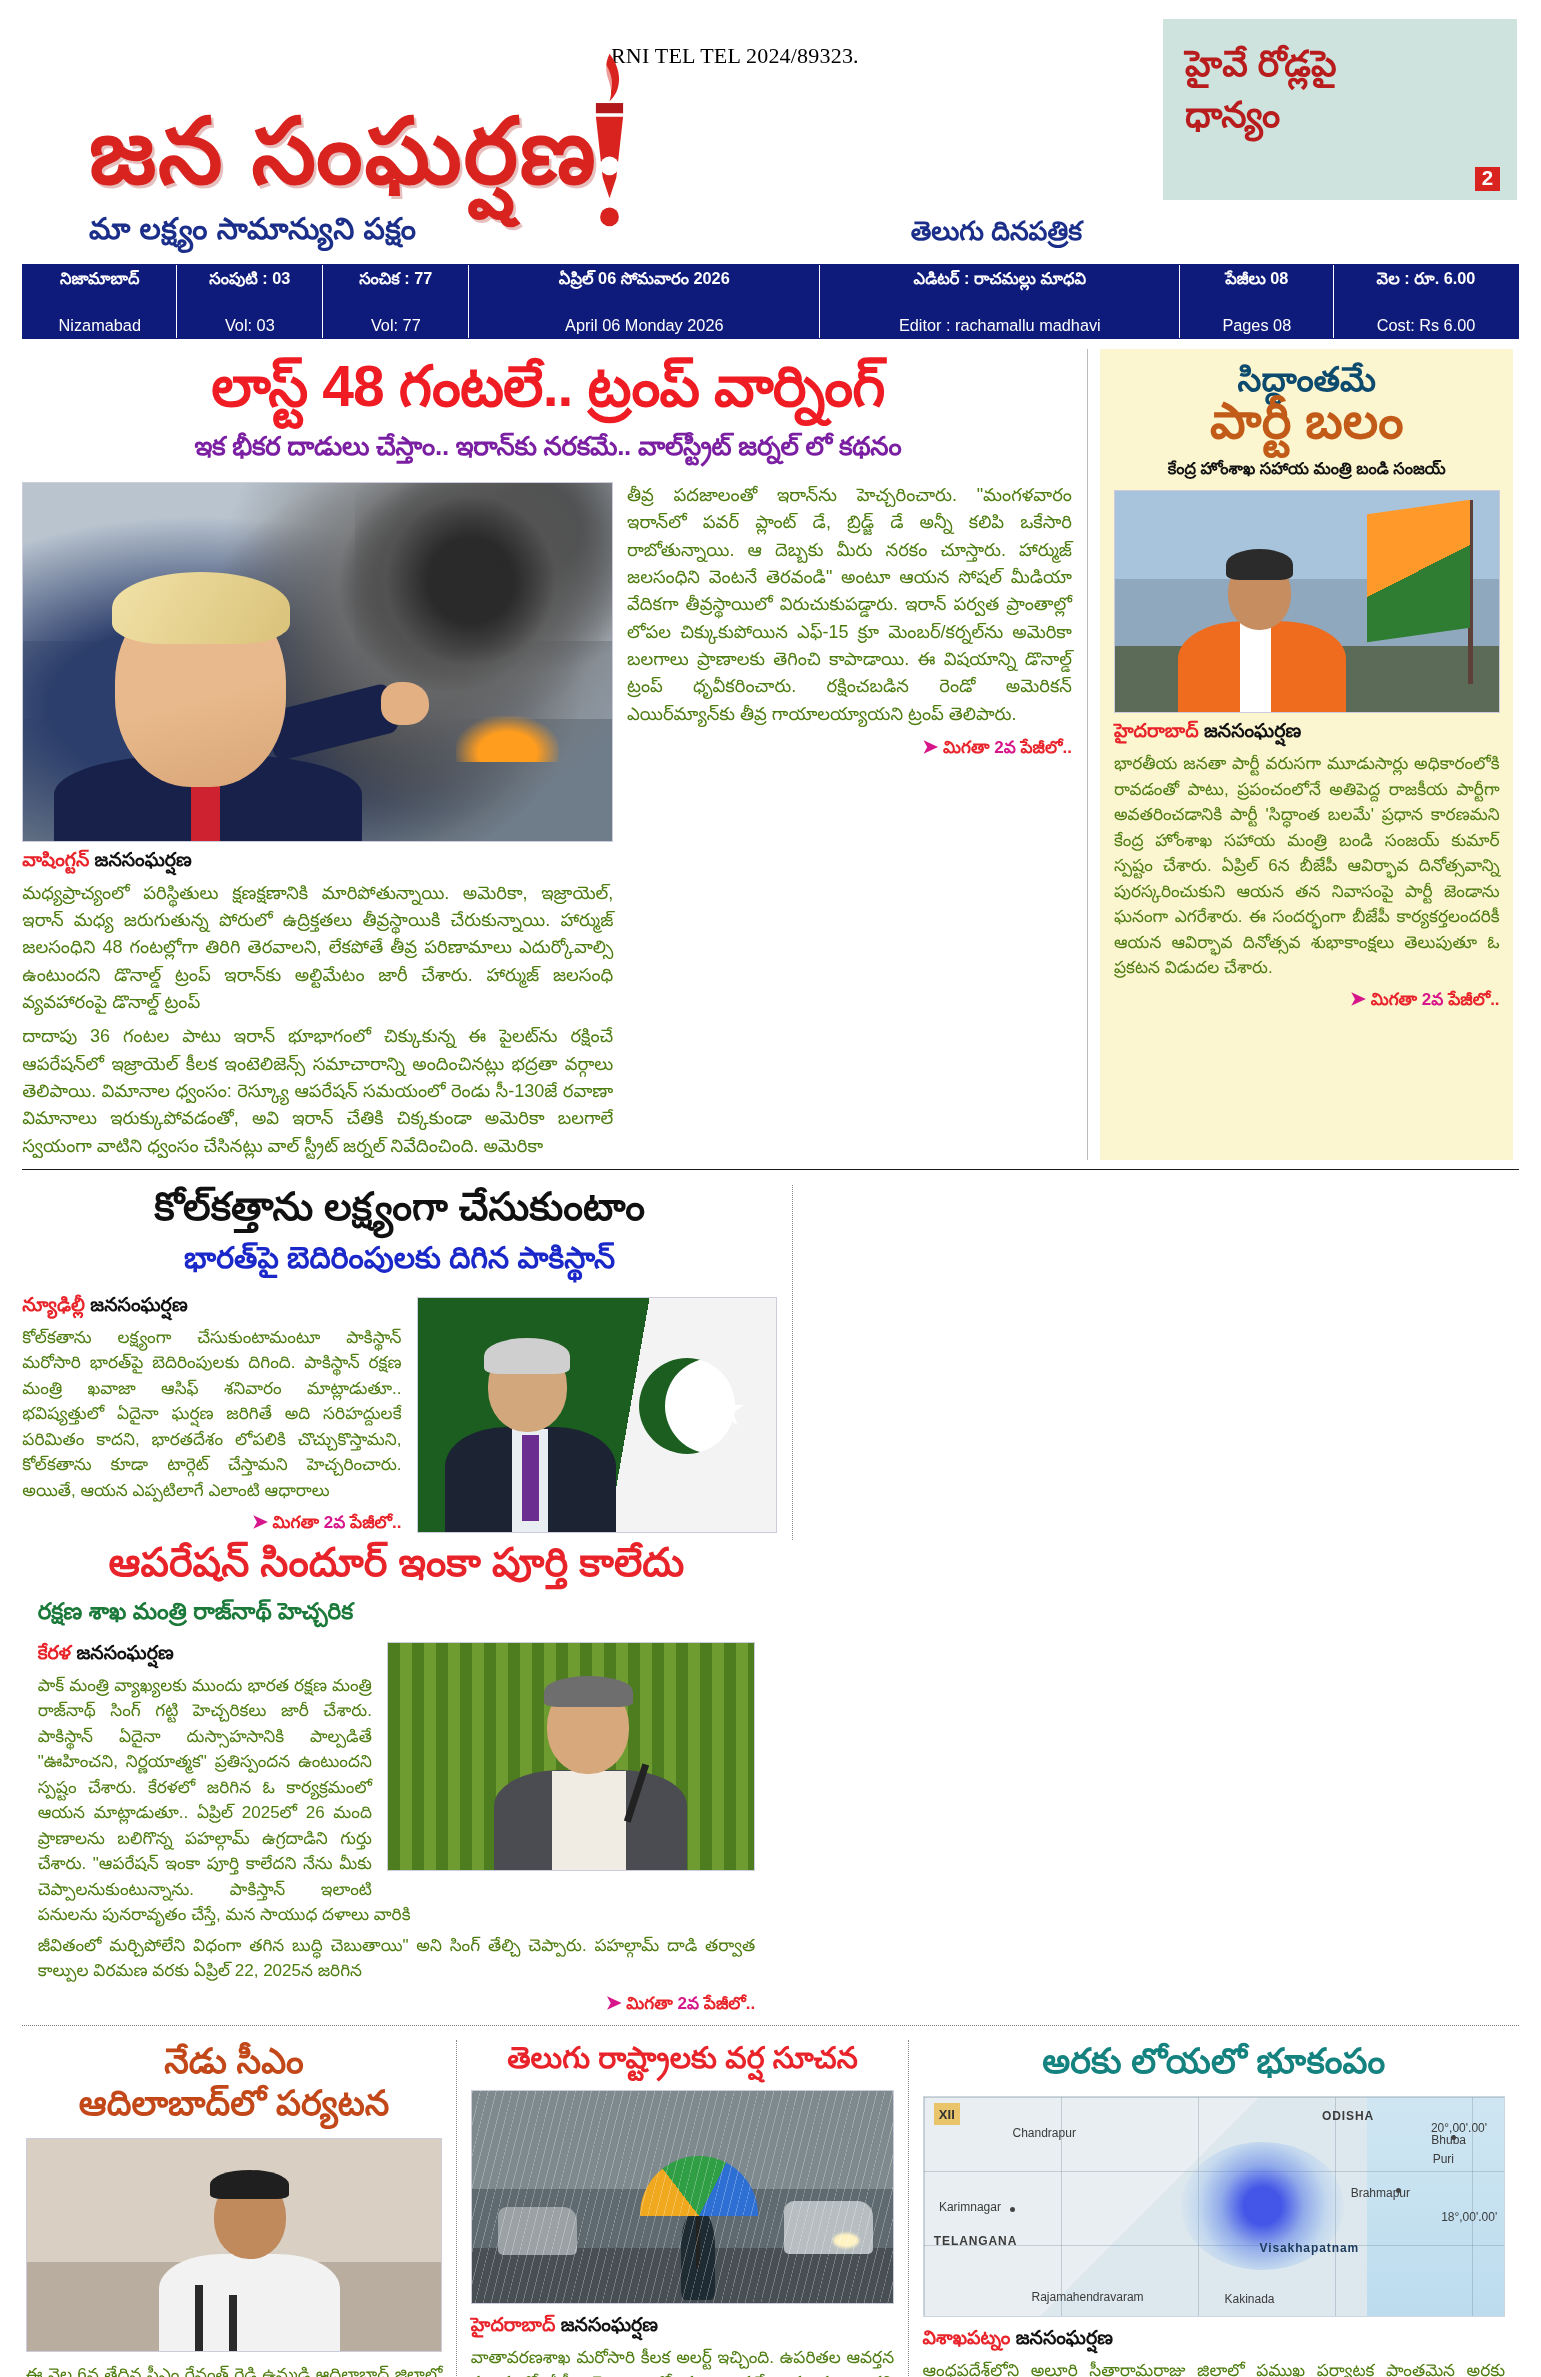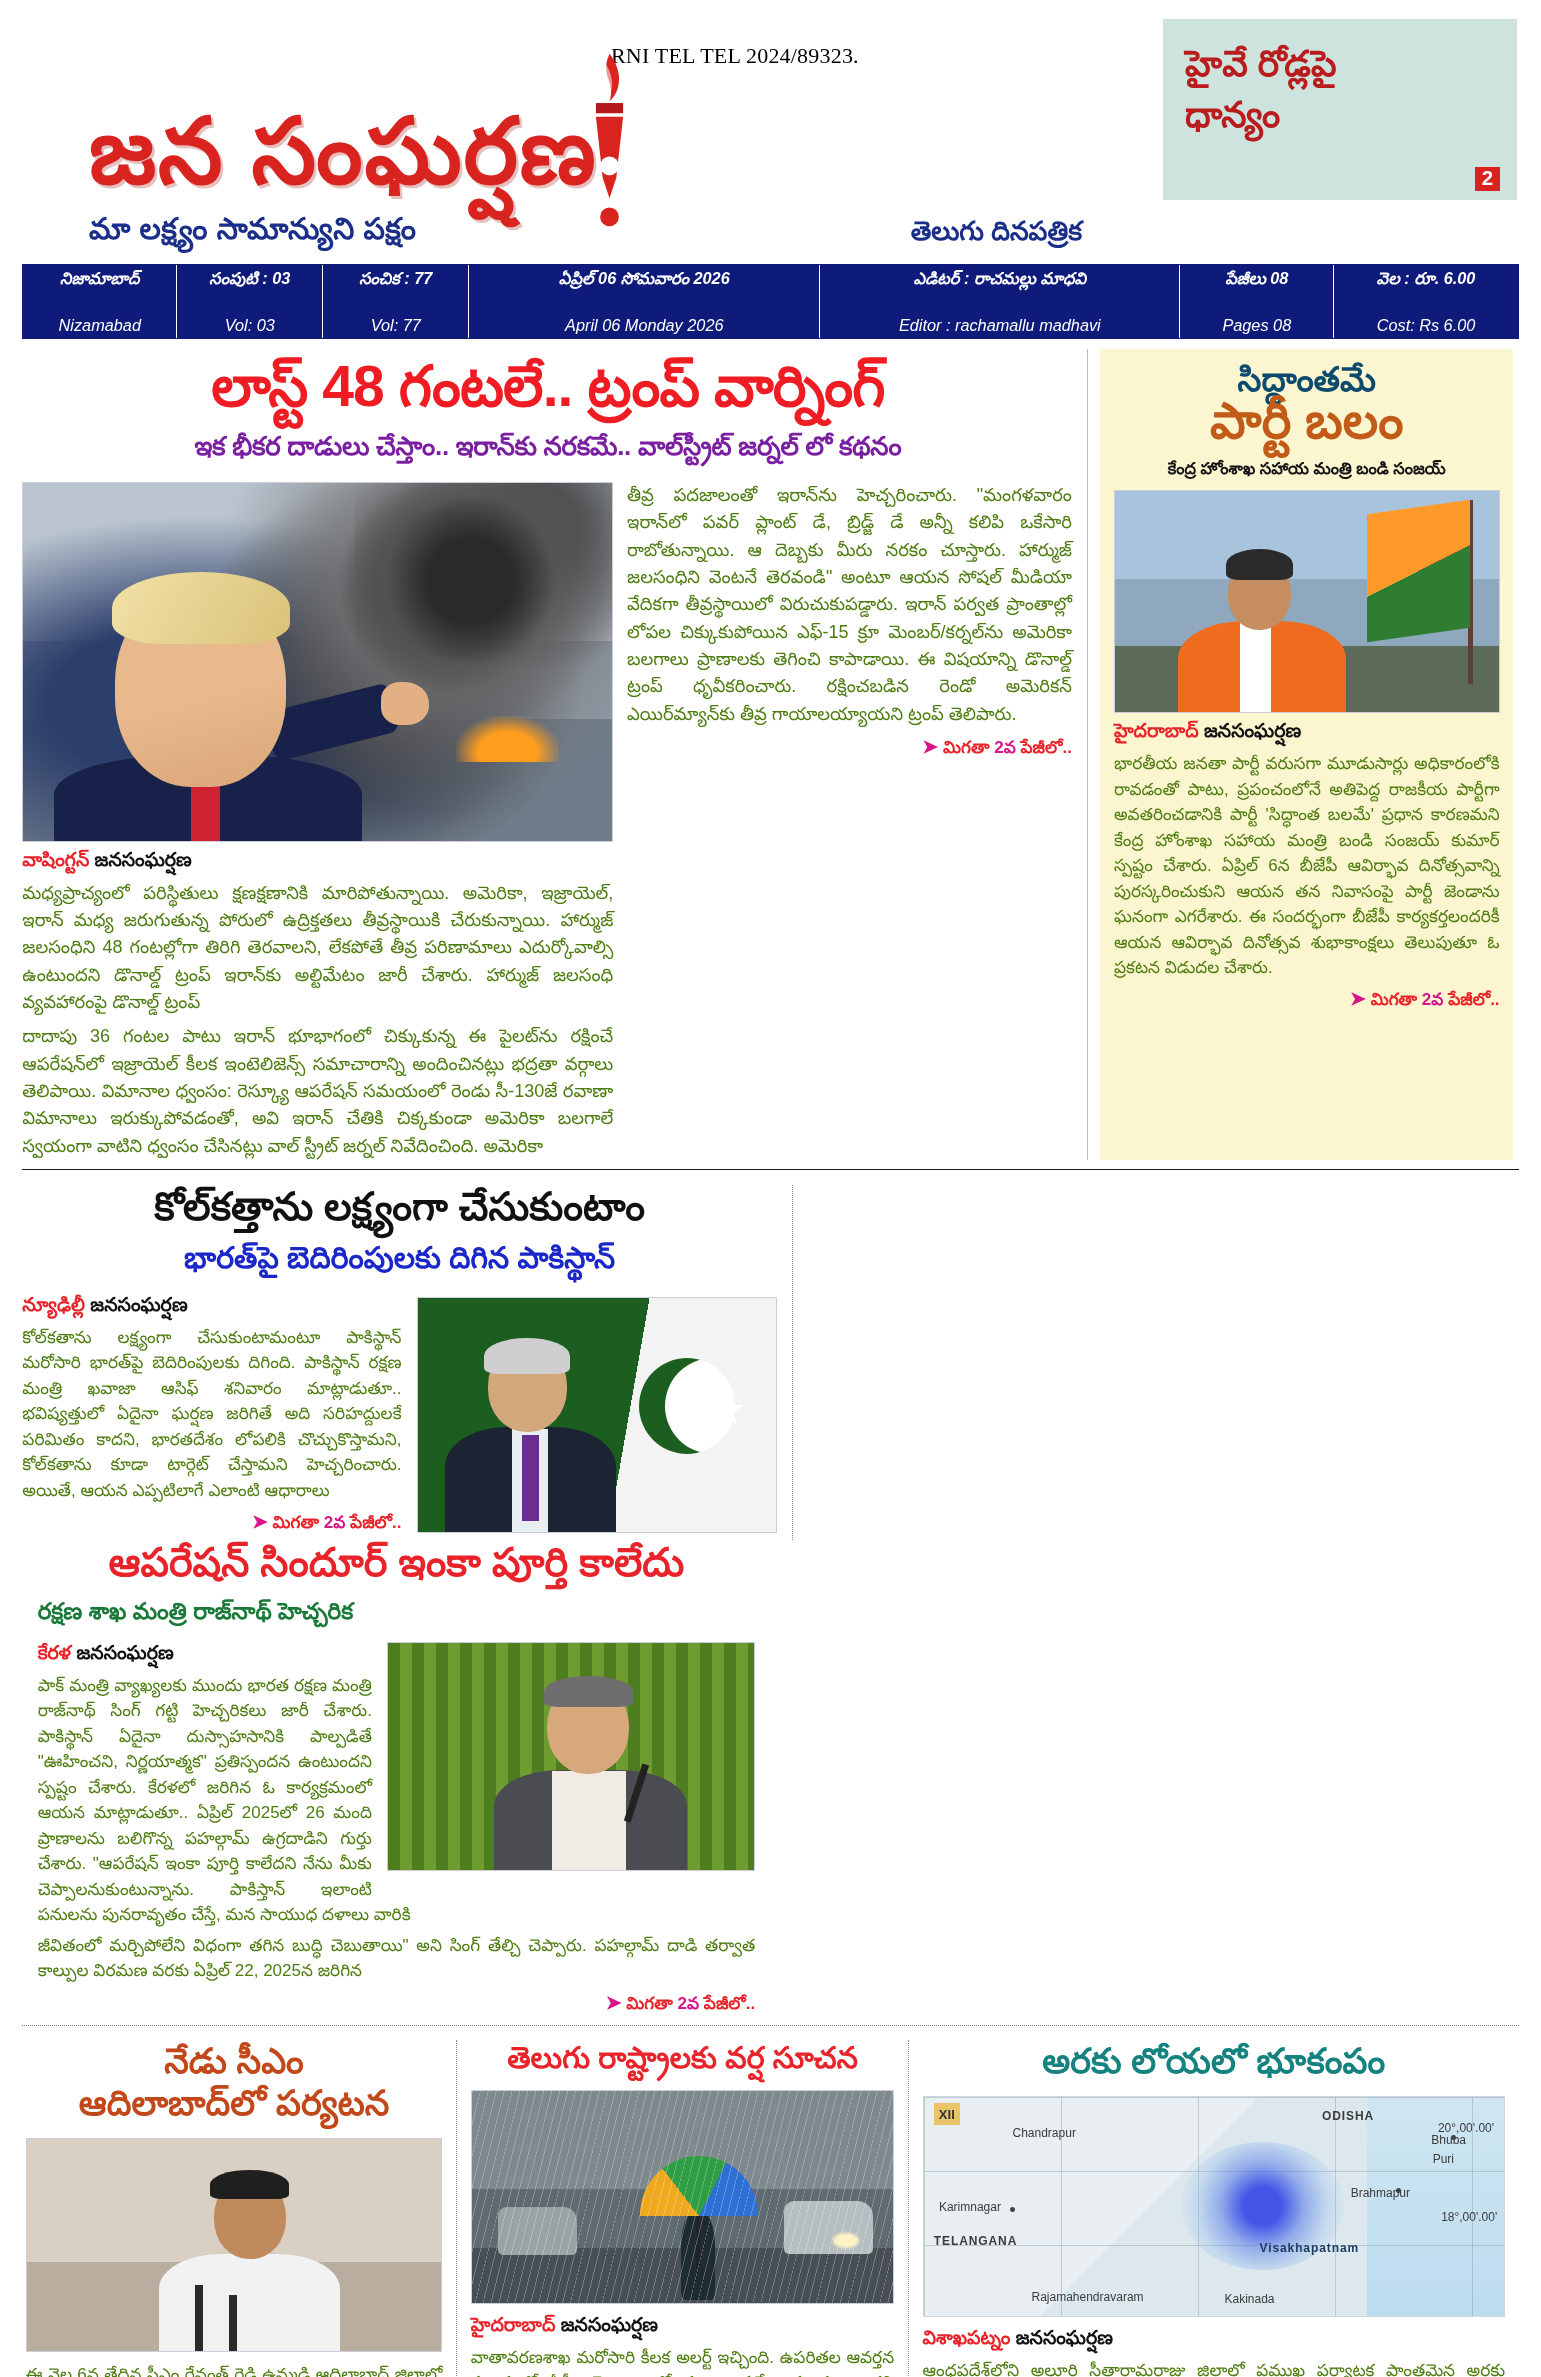--- a/index.html
+++ b/index.html
@@ -57,21 +57,21 @@
   }
 
   
   .infobar {
     display: flex; background: #0f1b7a; color: #fff;
     height: 75px; margin: 0 10.3px 10.3px; border: 1.7px solid #0f1b7a;
   }
   .ib-cell {
     flex: 0 0 auto; display: flex; flex-direction: column;
     justify-content: center; align-items: center;
-    border-right: 1.7px solid #fff; padding: 0 8.6px; gap: 24px; font-style: italic;
+    border-right: 1.7px solid #fff; padding: 0 8.6px; gap: 24px;
   }
   .ib-cell:last-child { border-right: none; }
   .ib-te { font-size: 16.3px; font-weight: bold; white-space: nowrap; }
   .ib-en { font-size: 16.3px; white-space: nowrap; }
   .c-place { width: 154px; }
   .c-vol   { width: 146px; }
   .c-issue { width: 146px; }
   .c-date  { width: 351px; }
   .c-editor{ width: 360px; }
   .c-pages { width: 154px; }
@@ -561,21 +561,21 @@
         <div class="map-lbl b" style="right:130px; top:12px">ODISHA</div>
         <div class="map-lbl" style="right:38px; top:36px">Bhuba</div>
         <div class="map-lbl" style="right:50px; top:55px">Puri</div>
         <div class="map-lbl" style="right:94px; top:89px">Brahmapur</div>
         <div class="map-lbl" style="left:89px; top:29px">Chandrapur</div>
         <div class="map-lbl" style="left:15.4px; top:103px">Karimnagar</div>
         <div class="map-lbl b" style="left:10.3px; top:137px">TELANGANA</div>
         <div class="map-lbl b" style="left:336px; top:144px; color:#1b3a5c">Visakhapatnam</div>
         <div class="map-lbl" style="left:108px; top:193px">Rajamahendravaram</div>
         <div class="map-lbl" style="left:301px; top:195px">Kakinada</div>
-        <div class="map-lbl" style="right:10px; top:24px">20°,00'.00'</div>
+        <div class="map-lbl" style="right:17px; top:24px">20°,00'.00'</div>
         <div class="map-lbl" style="right:6.8px; top:113px">18°,00'.00'</div>
         <div class="map-dot" style="right:48px; top:38px"></div>
         <div class="map-dot" style="right:103px; top:91px"></div>
         <div class="map-dot" style="left:86px; top:110px"></div>
       </div>
       <div class="credit-red" style="margin-top:10.3px">
         <span>విశాఖపట్నం</span>
         <span class="plain">జనసంఘర్షణ</span>
       </div>
       <div class="bodytext small">ఆంధ్రప్రదేశ్‌లోని అల్లూరి సీతారామరాజు జిల్లాలో ప్రముఖ పర్యాటక ప్రాంతమైన అరకు లోయలో భూకంపం  వచ్చింది. ఆదివారం రాత్రి 11.30 గంటలకు అరకు లోయ, పాడేరు, పెదబయలు, హుకుంపేట ప్రాంతాల్లో భూమి స్వల్పంగా కంపించింది. రిక్టర్ స్కేల్‌పై దీని తీవ్రత 4.4గా నమోదైందని నేషనల్ సెంటర్ ఫర్ సిస్మాలజీ తెలిపింది. భూకంప కేంద్రం ఒడిశాలోని కోరాపుట్ ప్రాంతంలో ఉన్నదని వెల్లడించింది. సుమారు 30 సెకన్ల పాటు ప్రకంపనలు వచ్చాయని స్థానికులు తెలిపారు. అర్ధరాత్రి సమయంలో భూమి కంపించడంతో ఏం జరుగుతుందో తెలియక ఇండ్లలో నిద్రిస్తున్నవారు భయంతో బయటకు పరుగులు తీశారు. ఎన్నడూలేని విధంగా ఒక్కసారిగా భూమి కంపించడంతో భయాందోళనకు గురయ్యామని స్థానికులు చెబుతున్నారు.</div>

